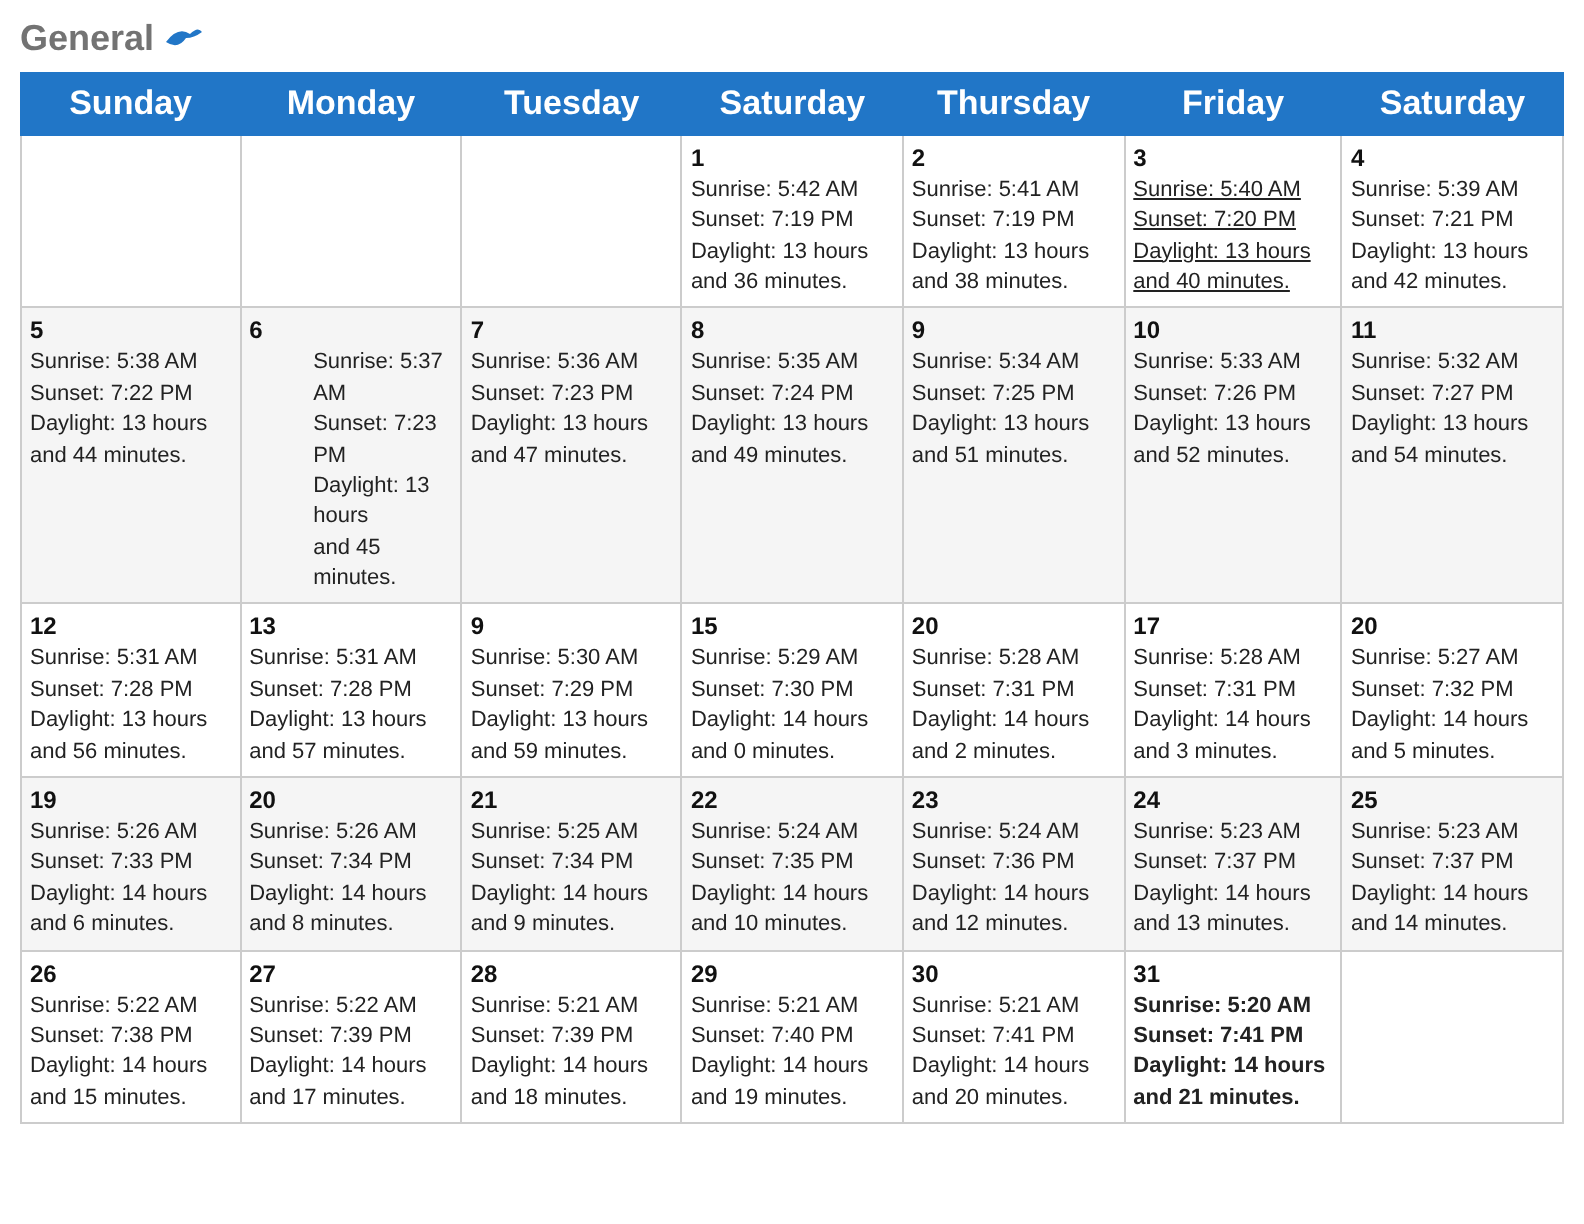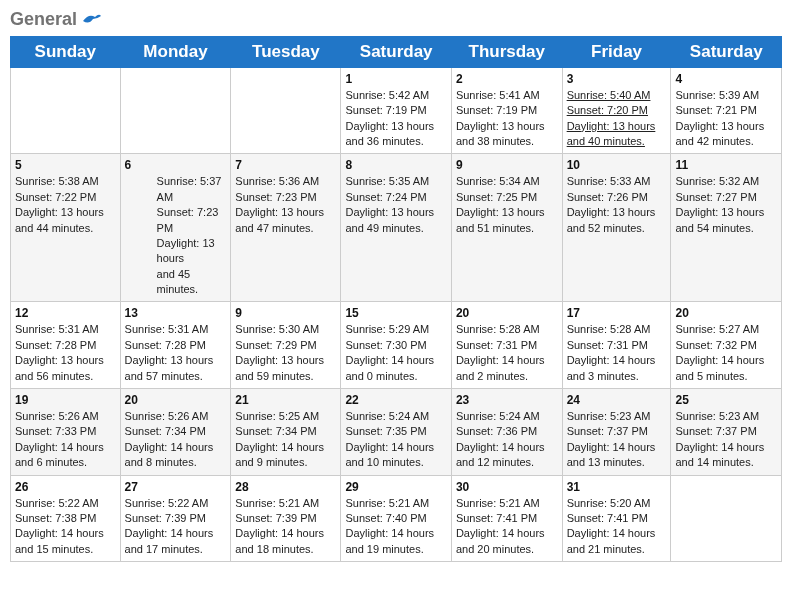--- a/index.html
+++ b/index.html
@@ -329,21 +329,21 @@
         </td>
         <td>
           <div class="day-num">30</div>
           <div class="day-info" style="white-space: pre-line;">Sunrise: 5:21 AM
 Sunset: 7:41 PM
 Daylight: 14 hours
 and 20 minutes.</div>
         </td>
         <td>
           <div class="day-num">31</div>
-          <div class="day-info" style="white-space: pre-line;">Sunrise: 5:20 AM
+          <div class="day-info" style="white-space: pre-line; font-weight: bold;">Sunrise: 5:20 AM
 Sunset: 7:41 PM
 Daylight: 14 hours
 and 21 minutes.</div>
         </td>
         <td class="empty"></td>
       </tr>
     </tbody>
 </table>
 
 </body></html>

